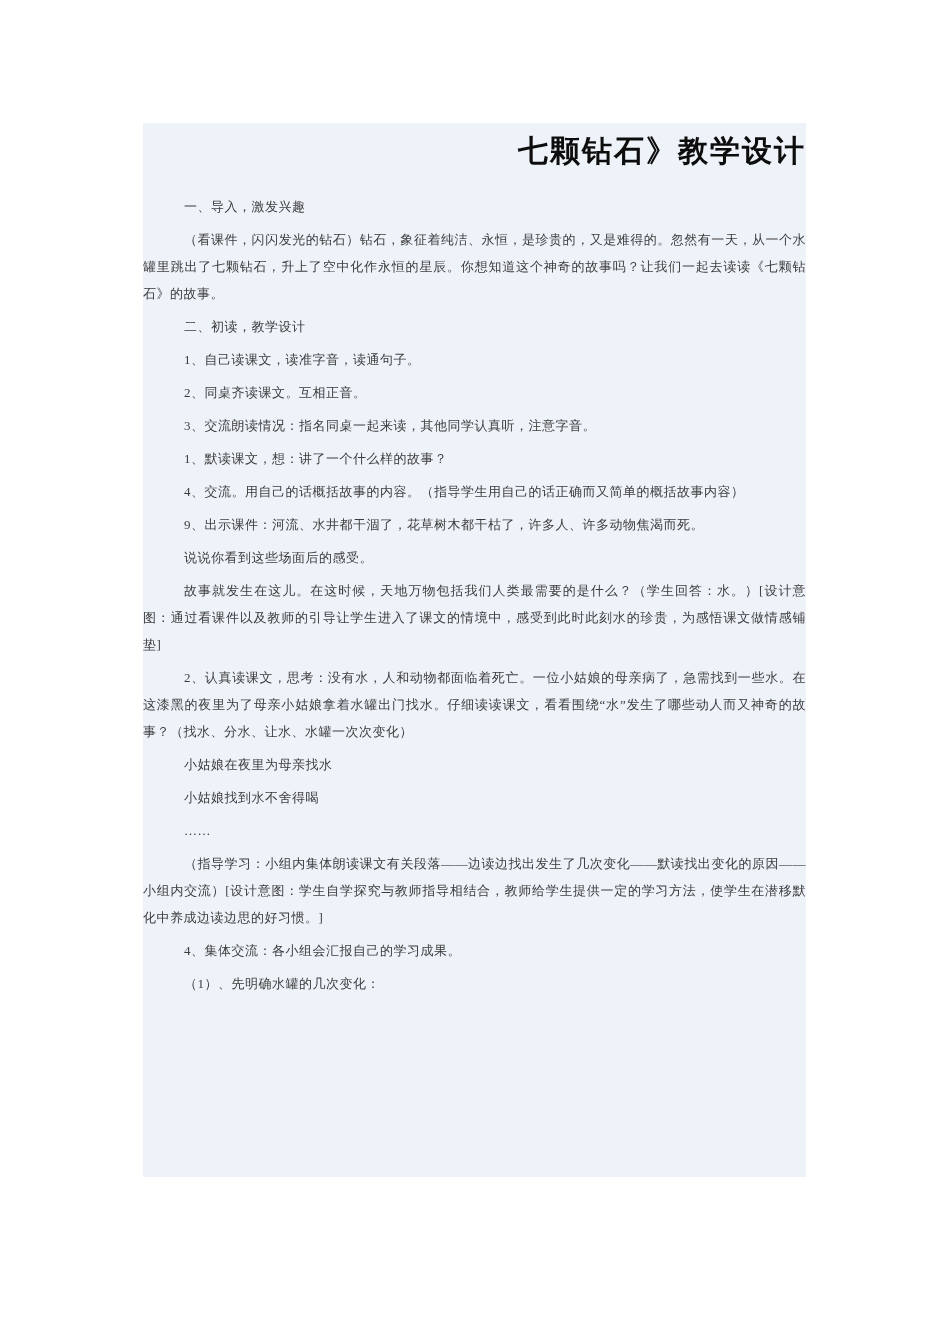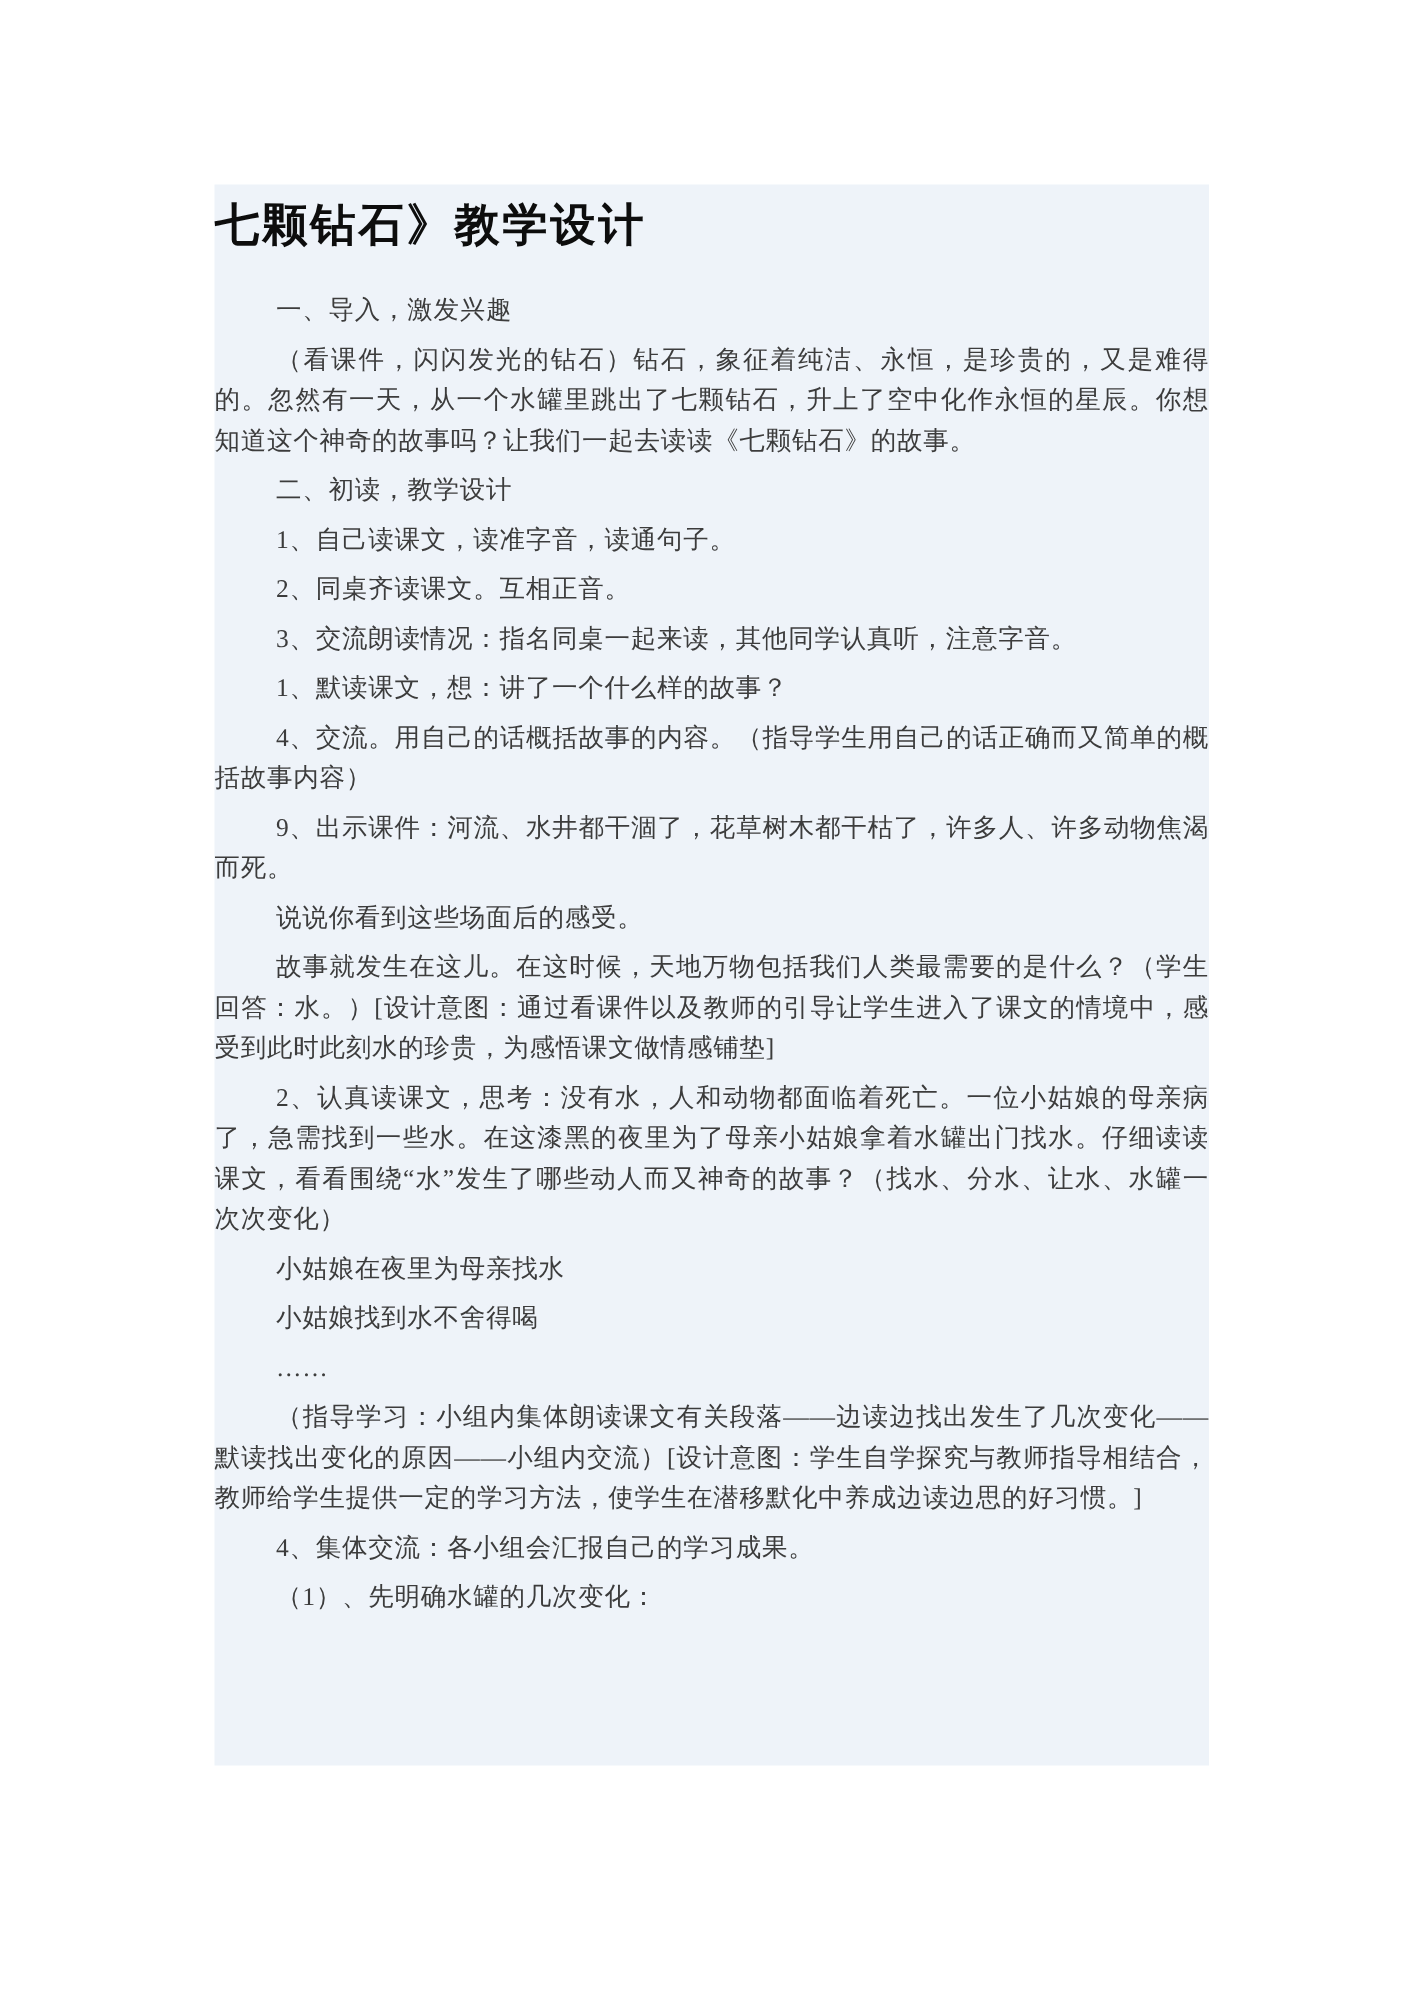--- a/index.html
+++ b/index.html
@@ -22,27 +22,27 @@
     width: 663px;
     height: 1054px;
     background: #eef3f9;
     overflow: hidden;
   }
   .doc-title {
     margin: 8px 0 22px 0;
     font-size: 30px;
     line-height: 40px;
     font-weight: bold;
-    text-align: left;
+    text-align: right;
     color: #0d0d0d;
     letter-spacing: 2px;
   }
   .page p {
     margin: 0 0 6px 0;
-    font-size: 17px;
+    font-size: 13px;
     line-height: 27px;
     color: #3c3c3c;
     text-indent: 41px;
     text-align: justify;
     text-justify: inter-ideograph;
     letter-spacing: 0.5px;
   }
 </style>
 </head>
 <body>

